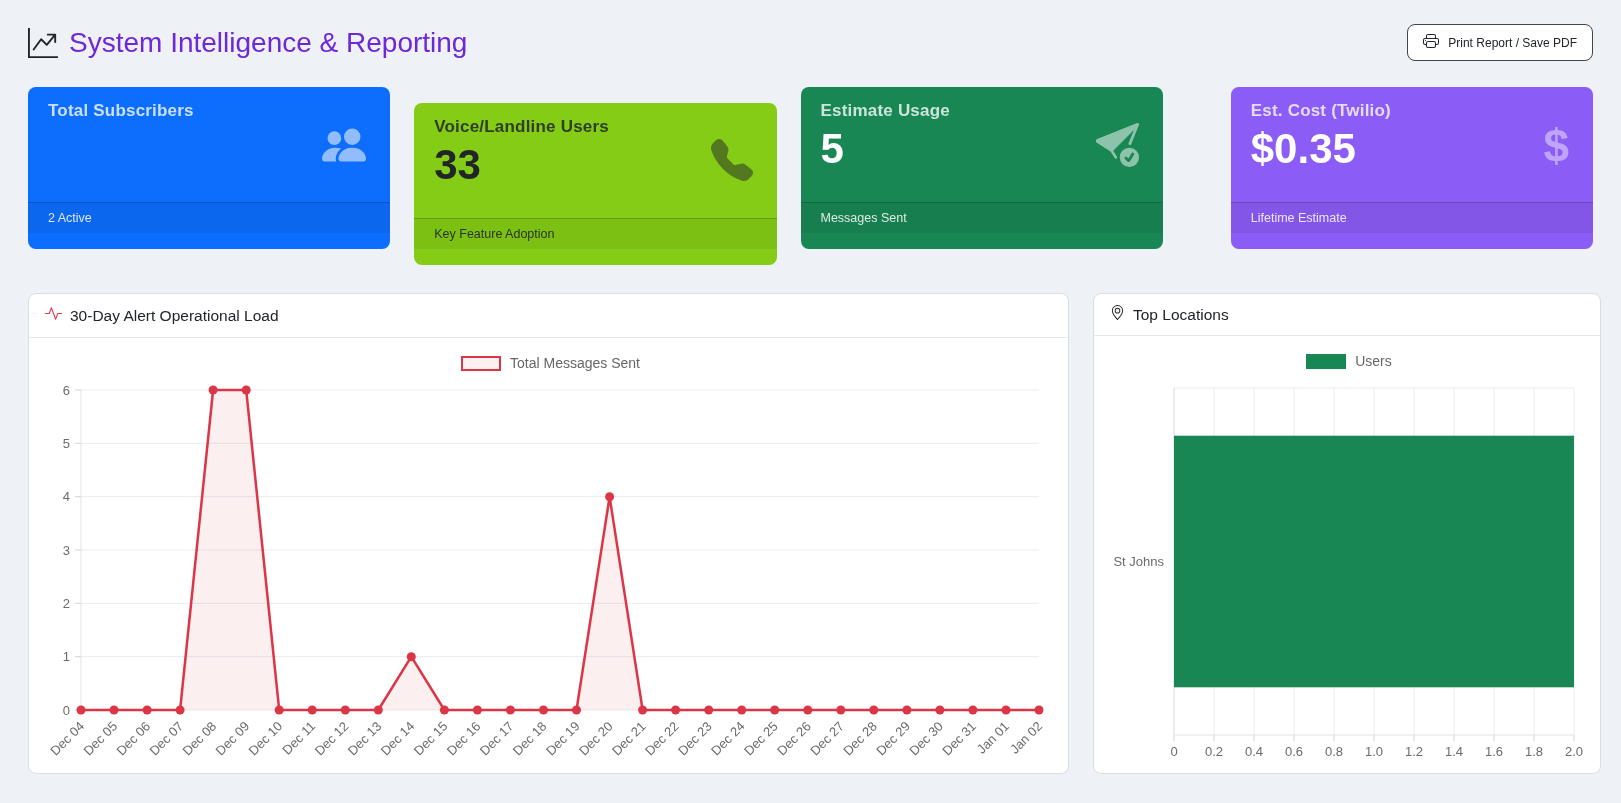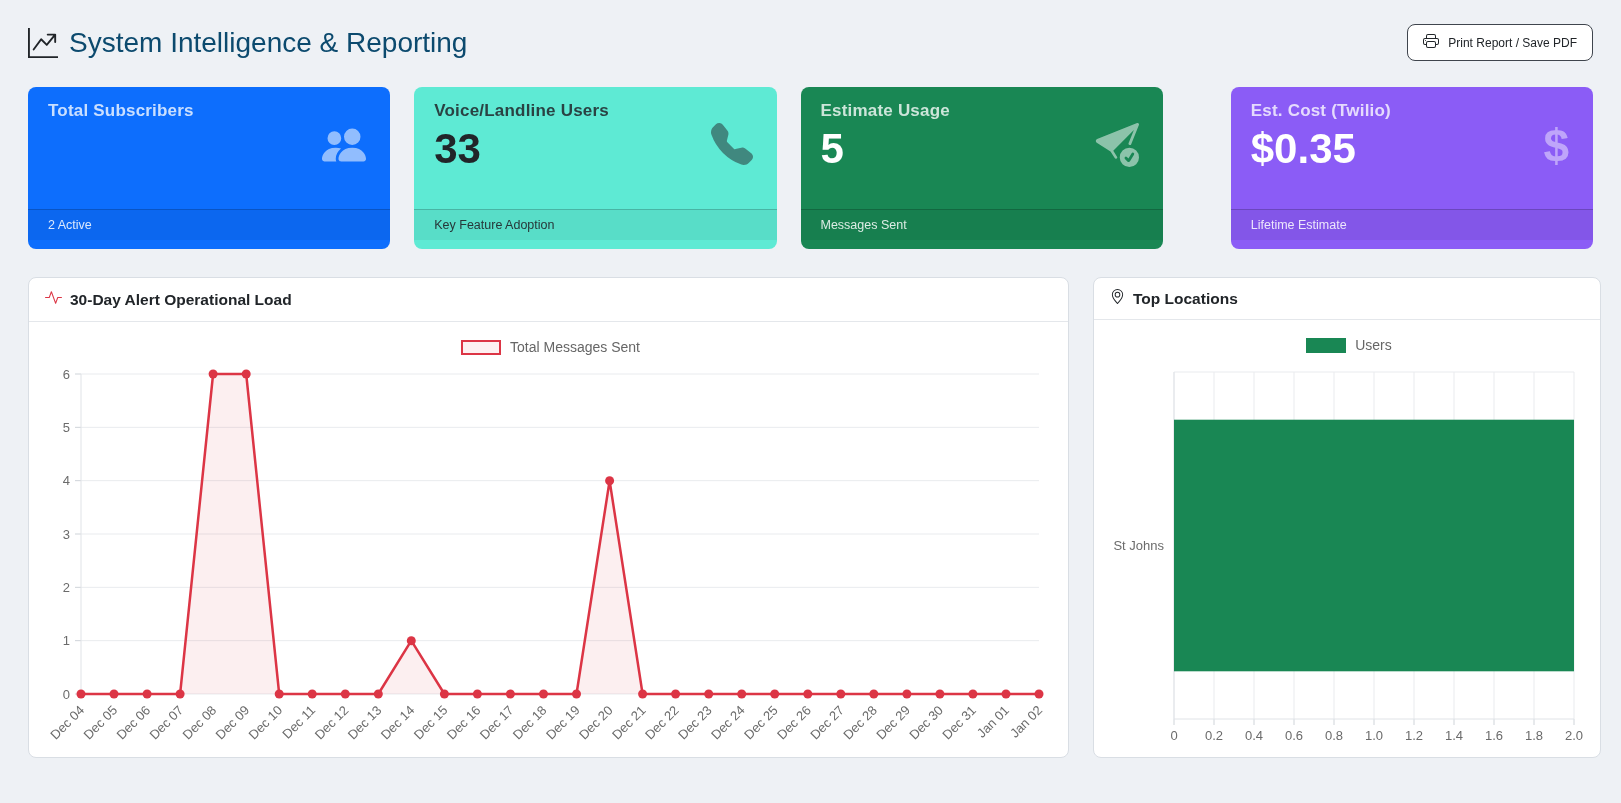--- a/index.html
+++ b/index.html
@@ -7,63 +7,63 @@
   body {
     background:#eef1f5;
     font-family:"Liberation Sans", sans-serif;
     color:#212529;
     overflow:hidden;
   }
   .page { padding:24px 28px 0 28px; }
 
   
   .topbar { display:flex; align-items:center; justify-content:space-between; margin-bottom:26px; }
-  .page-title { display:flex; align-items:center; gap:11px; font-size:28px; font-weight:500; color:#0c4a6e; }
+  .page-title { display:flex; align-items:center; gap:11px; font-size:28px; font-weight:500; color:#6d28d9; }
   .page-title svg { display:block; }
   .print-btn {
     display:flex; align-items:center; gap:9px;
     background:#ffffff; border:1px solid #3f454d; border-radius:8px;
     padding:8px 15px; font-size:12px; color:#212529;
     font-family:"Liberation Sans", sans-serif; cursor:pointer;
   }
 
   
   .stat-cards { display:flex; gap:24px; margin-bottom:28px; }
   .stat-card {
     position:relative; flex:1 1 0; height:162px;
     border-radius:8px; overflow:hidden; padding:14px 20px;
   }
   .card-blue   { background:#0d6efd; }
-  .card-yellow { background:#5eead4; }
+  .card-yellow { background:#84cc16;margin-top:16px; }
   .card-green  { background:#198754; }
   .card-red    { background:#8b5cf6;margin-left:44px; }
   .stat-label { font-size:17px; color:rgba(255,255,255,.78); letter-spacing:.2px;font-weight:bold; }
   .card-yellow .stat-label { color:rgba(33,37,41,.85); }
   .stat-value { font-size:42px; font-weight:700; color:#ffffff; line-height:1.15; margin-top:4px; }
   .card-yellow .stat-value { color:#212529; }
   .stat-icon { position:absolute; top:36px; right:24px; }
   .stat-icon svg { display:block; }
   .dollar-glyph { font-size:46px; font-weight:700; color:rgba(255,255,255,.45); line-height:1; }
   .stat-footer {
-    position:absolute; left:0; right:0; bottom:9px; height:31px;
+    position:absolute; left:0; right:0; bottom:16px; height:31px;
     display:flex; align-items:center; padding:0 20px;
     background:rgba(0,0,0,.055); border-top:1px solid rgba(0,0,0,.18);
     font-size:12.5px; color:rgba(255,255,255,.85);
   }
   .card-yellow .stat-footer { color:rgba(33,37,41,.9); }
 
   
   .panels { display:flex; gap:24px; }
   .panel { background:#ffffff; border:1px solid #d9dee4; border-radius:8px; height:481px; }
   .panel-left  { flex:0 0 1037px; }
   .panel-right { flex:1 1 auto; }
   .panel-header {
     display:flex; align-items:center; gap:8px;
     padding:11px 16px; border-bottom:1px solid #e4e7eb;
-    font-size:15.5px; font-weight:700; color:#212529;
+    font-size:15.5px; font-weight:400; color:#212529;
   }
   .panel-body { padding:12px 16px 10px 20px; }
 
   .chart-legend { display:flex; align-items:center; justify-content:center; gap:9px; height:26px; margin-bottom:2px; }
   .legend-label { font-size:14px; color:#666666; }
   .swatch { display:inline-block; width:40px; height:15px; }
   .swatch-line { background:#fdf0f1; border:2.5px solid #dc3545; }
   .swatch-bar  { background:#198754; }
 
   .tick { font:13px "Liberation Sans", sans-serif; fill:#6b6b6b; }

